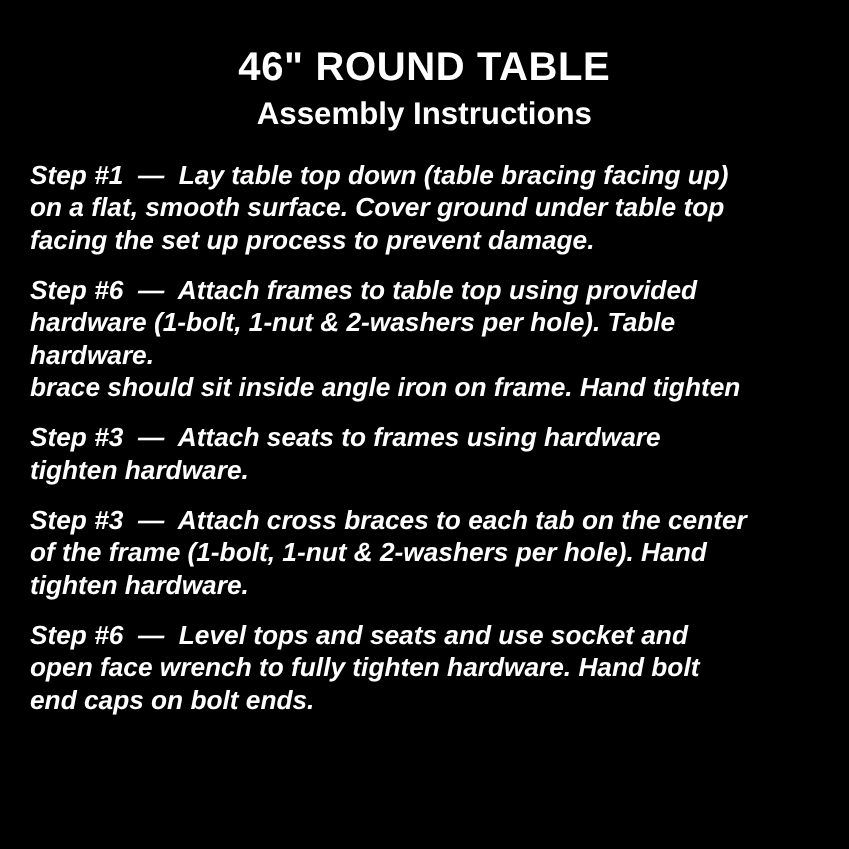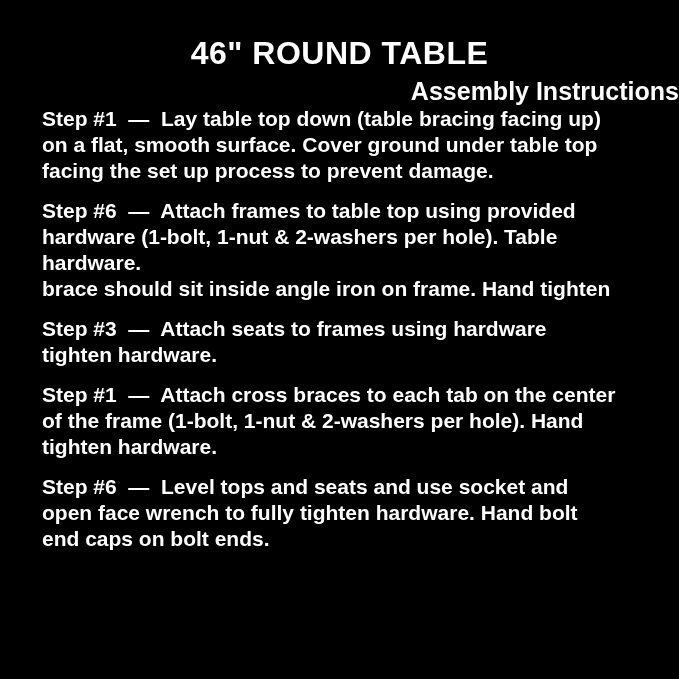--- a/index.html
+++ b/index.html
@@ -30,25 +30,26 @@
     line-height: 35px;
     letter-spacing: 0.5px;
     white-space: pre;
   }
   .subtitle {
     font-size: 25px;
     font-weight: bold;
     line-height: 29px;
     margin-top: 6px;
     white-space: pre;
-    text-align: right;
   }
   .steps {
-    padding-left: 42px;
+    margin-top: 22px;
+    padding-left: 24px;
     padding-right: 30px;
+    font-style: italic;
   }
   .step {
     margin-bottom: 14px;
   }
   .step .line {
     font-size: 21px;
     font-weight: bold;
     line-height: 26px;
     white-space: pre;   
   }
@@ -75,21 +76,21 @@
       <div class="line">hardware.</div>
       <div class="line">brace should sit inside angle iron on frame. Hand tighten</div>
     </div>
 
     <div class="step">
       <div class="line">Step #3  —  Attach seats to frames using hardware</div>
       <div class="line">tighten hardware.</div>
     </div>
 
     <div class="step">
-      <div class="line">Step #1  —  Attach cross braces to each tab on the center</div>
+      <div class="line">Step #3  —  Attach cross braces to each tab on the center</div>
       <div class="line">of the frame (1-bolt, 1-nut &amp; 2-washers per hole). Hand</div>
       <div class="line">tighten hardware.</div>
     </div>
 
 
     <div class="step">
       <div class="line">Step #6  —  Level tops and seats and use socket and</div>
       <div class="line">open face wrench to fully tighten hardware. Hand bolt</div>
       <div class="line">end caps on bolt ends.</div>
     </div>

